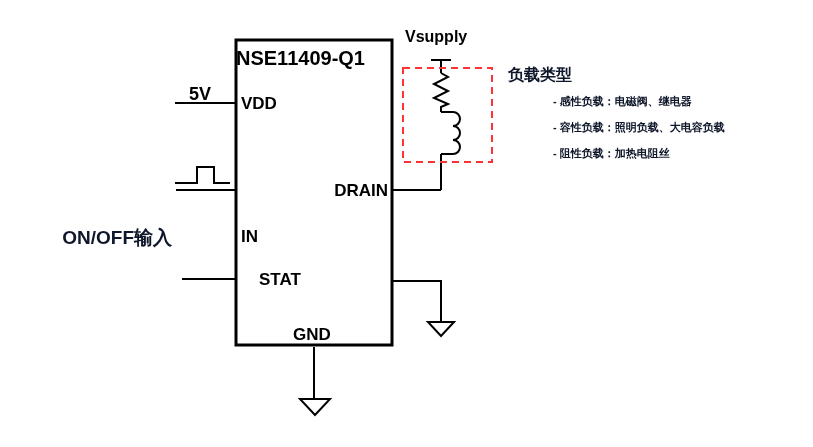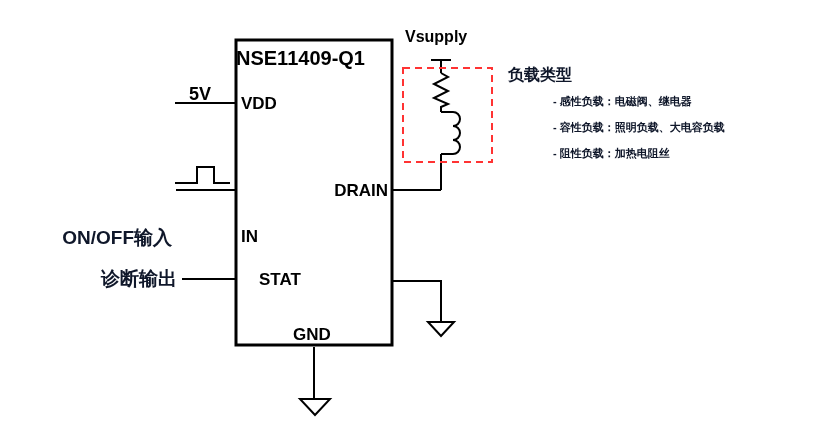--- a/index.html
+++ b/index.html
@@ -66,21 +66,20 @@
   <div class="lbl chip-title">NSE11409-Q1</div>
   <div class="lbl pin pin-vdd">VDD</div>
   <div class="lbl pin pin-in">IN</div>
   <div class="lbl pin pin-stat">STAT</div>
   <div class="lbl pin pin-right pin-drain">DRAIN</div>
   <div class="lbl pin pin-gnd">GND</div>
 
   <div class="lbl v5">5V</div>
   <div class="lbl vsupply">Vsupply</div>
   <div class="lbl red onoff">ON/OFF输入</div>
-  <div class="lbl red diag">诊断输出</div>
 
   <div>
     <div class="lbl red note-title">负载类型</div>
     <div class="lbl red note-item note-item-0">- 感性负载：电磁阀、继电器</div>
     <div class="lbl red note-item note-item-1">- 容性负载：照明负载、大电容负载</div>
     <div class="lbl red note-item note-item-2">- 阻性负载：加热电阻丝</div>
   </div>
 
 </div>
 

